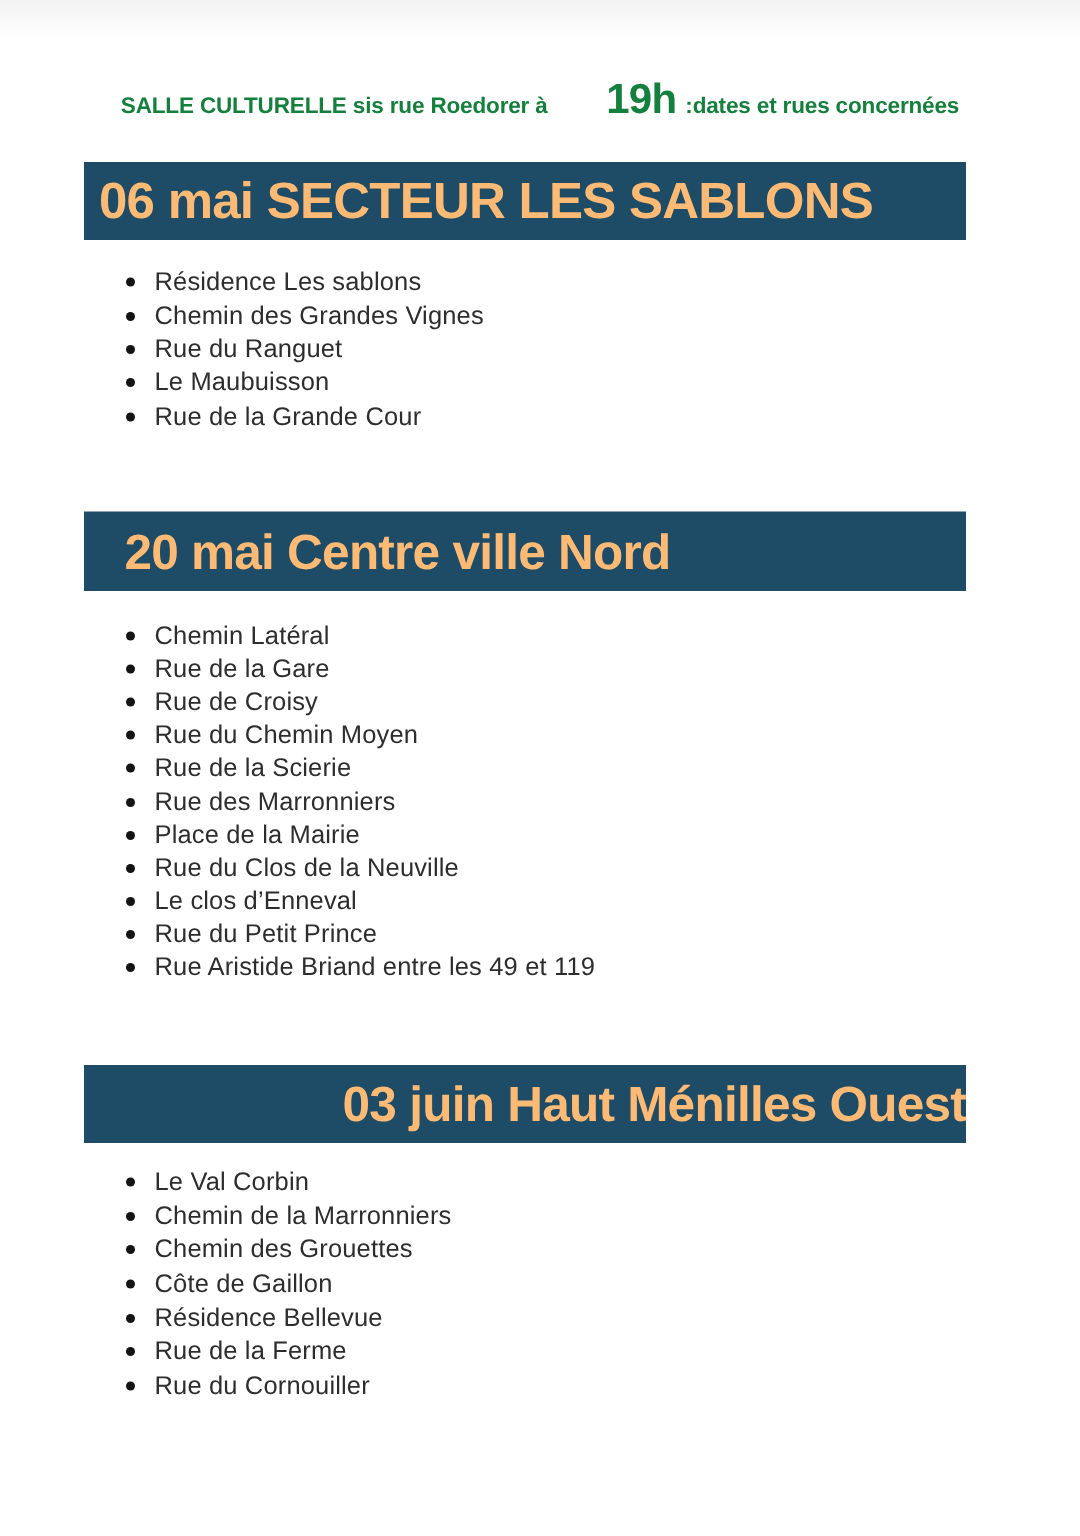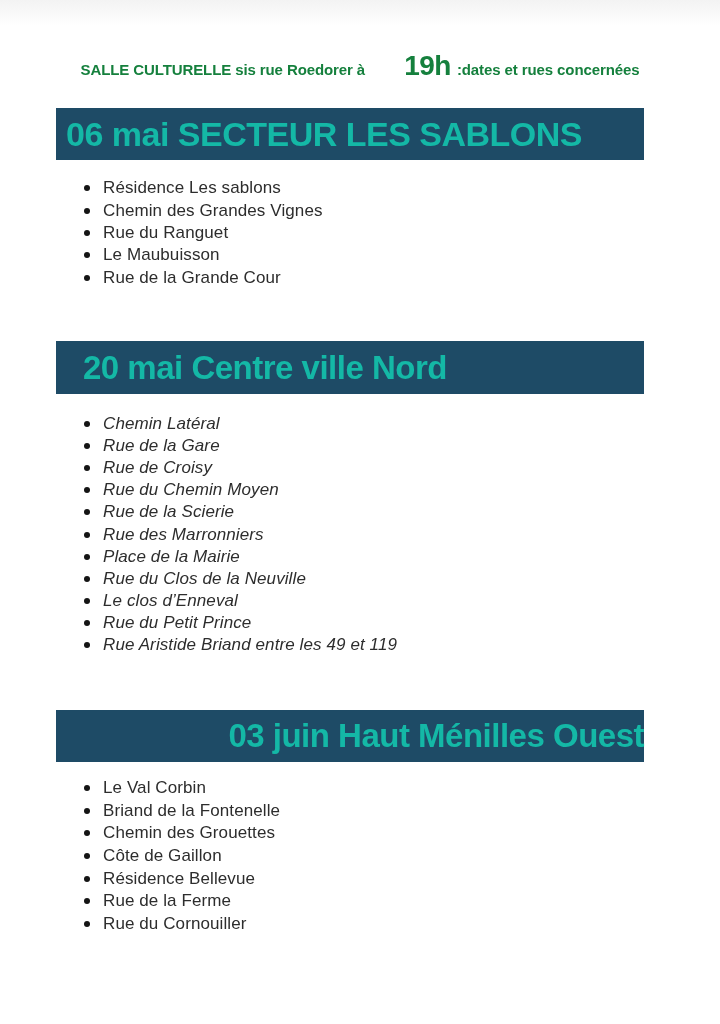--- a/index.html
+++ b/index.html
@@ -36,21 +36,21 @@
     font-size: 28px;
     letter-spacing: -0.5px;
     margin-left: 33px;
   }
   .banner {
     position: absolute;
     left: 56px;
     width: 588px;
     box-sizing: border-box;
     background: #1e4b66;
-    color: #14b8a6;
+    color: #fdba74;
     font-weight: bold;
     display: flex;
     align-items: center;
     font-size: 33px;
     letter-spacing: -0.5px;
     white-space: nowrap;
   }
   .banner-1 { top: 108px; height: 52px; padding-left: 10px; font-size: 34px; }
   .banner-2 { top: 341px; height: 53px; padding-left: 27px; }
   .banner-3 { top: 710px; height: 52px; padding-left: 21px; justify-content: flex-end; }
@@ -65,21 +65,21 @@
     letter-spacing: 0.1px;
   }
   .streets li {
     display: flex;
     align-items: center;
     white-space: nowrap;
   }
   .list-1 { top: 177px; }
   .list-1 li { height: 22.4px; }
   .list-2 { top: 413px; }
-  .list-2 li { height: 22.1px; font-style: italic; }
+  .list-2 li { height: 22.1px; }
   .list-3 { top: 777px; }
   .list-3 li { height: 22.6px; }
   .bullet {
     width: 6px;
     height: 6px;
     border-radius: 50%;
     background: #141414;
     margin-right: 13px;
     flex: 0 0 auto;
   }
@@ -175,21 +175,21 @@
   <div class="banner banner-3">
     <span>03 juin Haut Ménilles Ouest</span>
   </div>
   <ul class="streets list-3">
     <li>
         <span class="bullet"></span>
         <span>Le Val Corbin</span>
       </li>
     <li>
         <span class="bullet"></span>
-        <span>Briand de la Fontenelle</span>
+        <span>Chemin de la Marronniers</span>
       </li>
     <li>
         <span class="bullet"></span>
         <span>Chemin des Grouettes</span>
       </li>
     <li>
         <span class="bullet"></span>
         <span>Côte de Gaillon</span>
       </li>
     <li>

